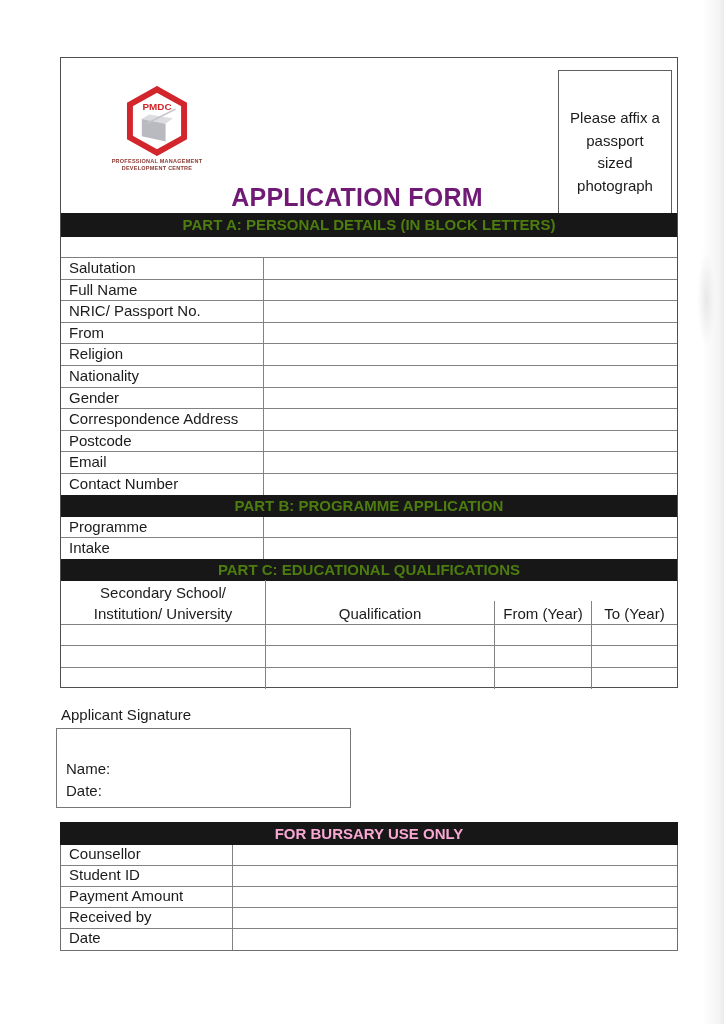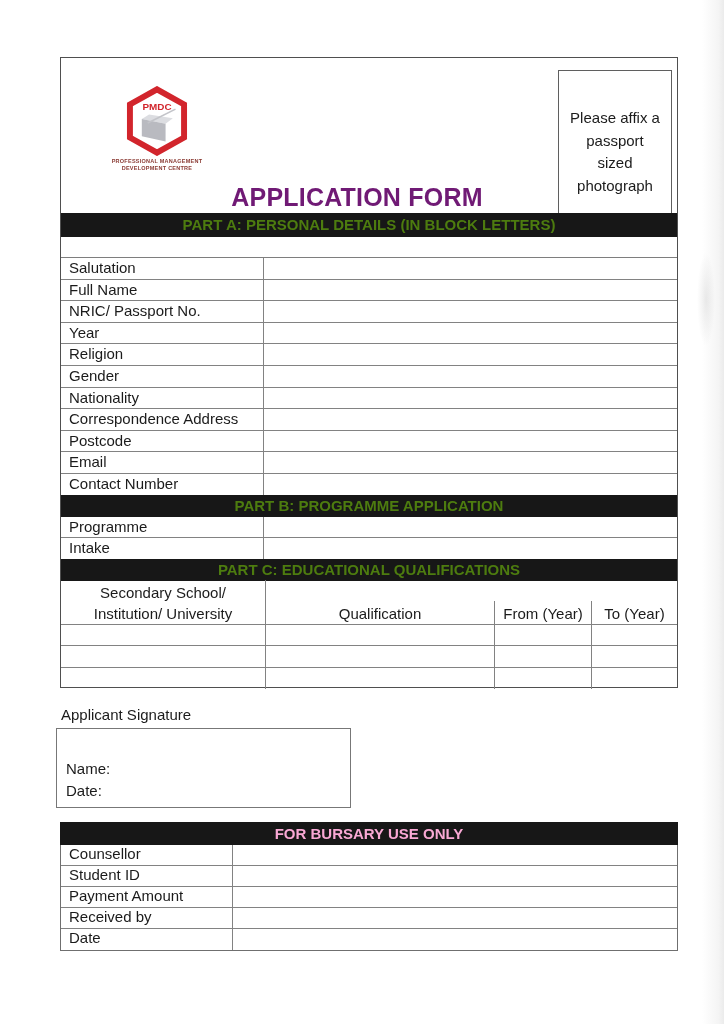--- a/index.html
+++ b/index.html
@@ -117,33 +117,33 @@
       </div>
       <div class="kv-row">
         <div class="cell-label">Full Name</div>
         <div class="cell-value"></div>
       </div>
       <div class="kv-row">
         <div class="cell-label">NRIC/ Passport No.</div>
         <div class="cell-value"></div>
       </div>
       <div class="kv-row">
-        <div class="cell-label">Year</div>
+        <div class="cell-label">From</div>
         <div class="cell-value"></div>
       </div>
       <div class="kv-row">
         <div class="cell-label">Religion</div>
         <div class="cell-value"></div>
       </div>
       <div class="kv-row">
+        <div class="cell-label">Nationality</div>
+        <div class="cell-value"></div>
+      </div>
+      <div class="kv-row">
         <div class="cell-label">Gender</div>
-        <div class="cell-value"></div>
-      </div>
-      <div class="kv-row">
-        <div class="cell-label">Nationality</div>
         <div class="cell-value"></div>
       </div>
       <div class="kv-row">
         <div class="cell-label">Correspondence Address</div>
         <div class="cell-value"></div>
       </div>
       <div class="kv-row">
         <div class="cell-label">Postcode</div>
         <div class="cell-value"></div>
       </div>

